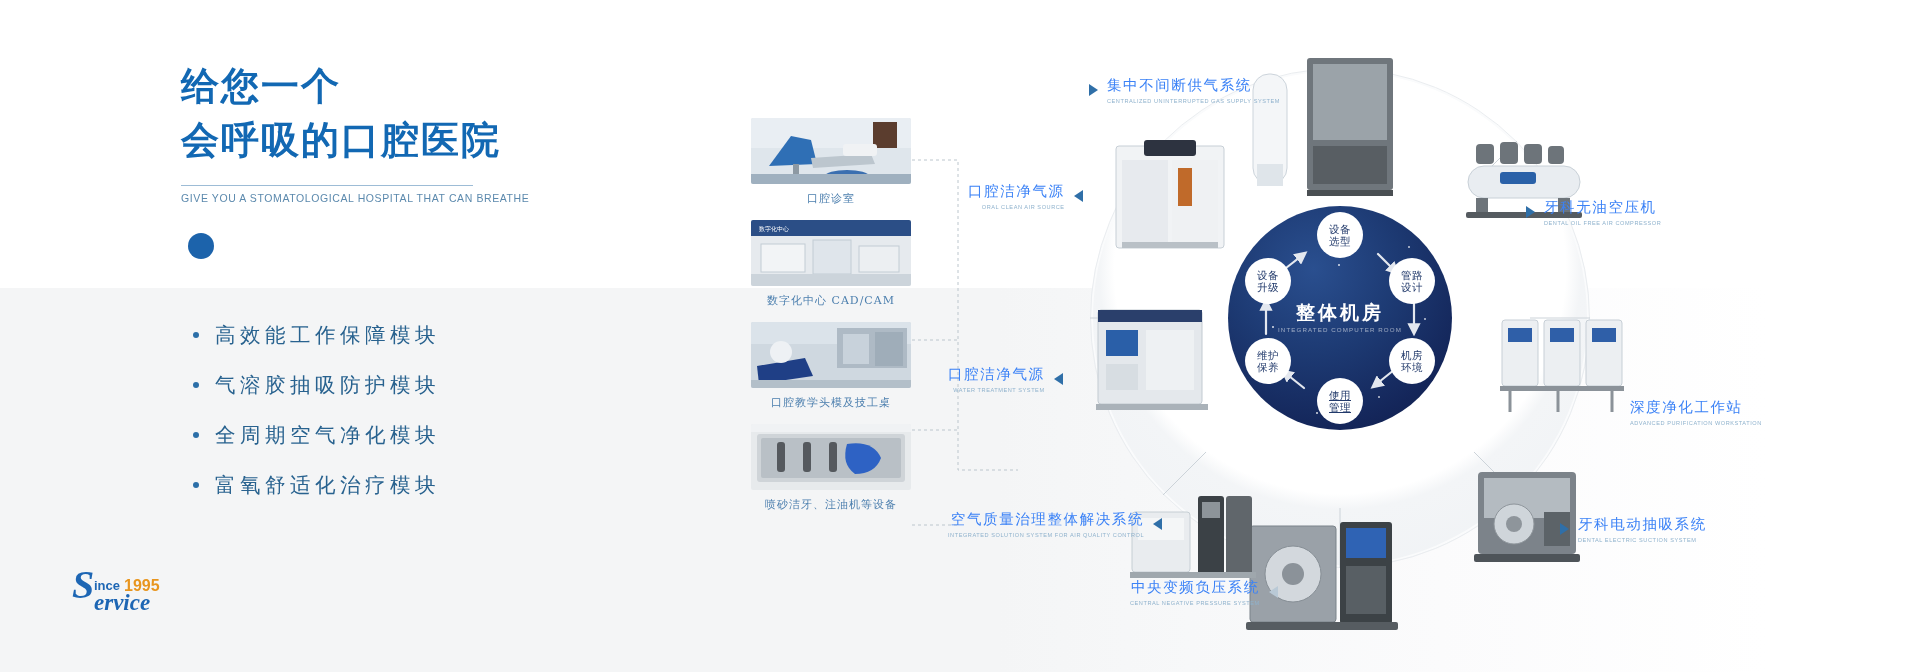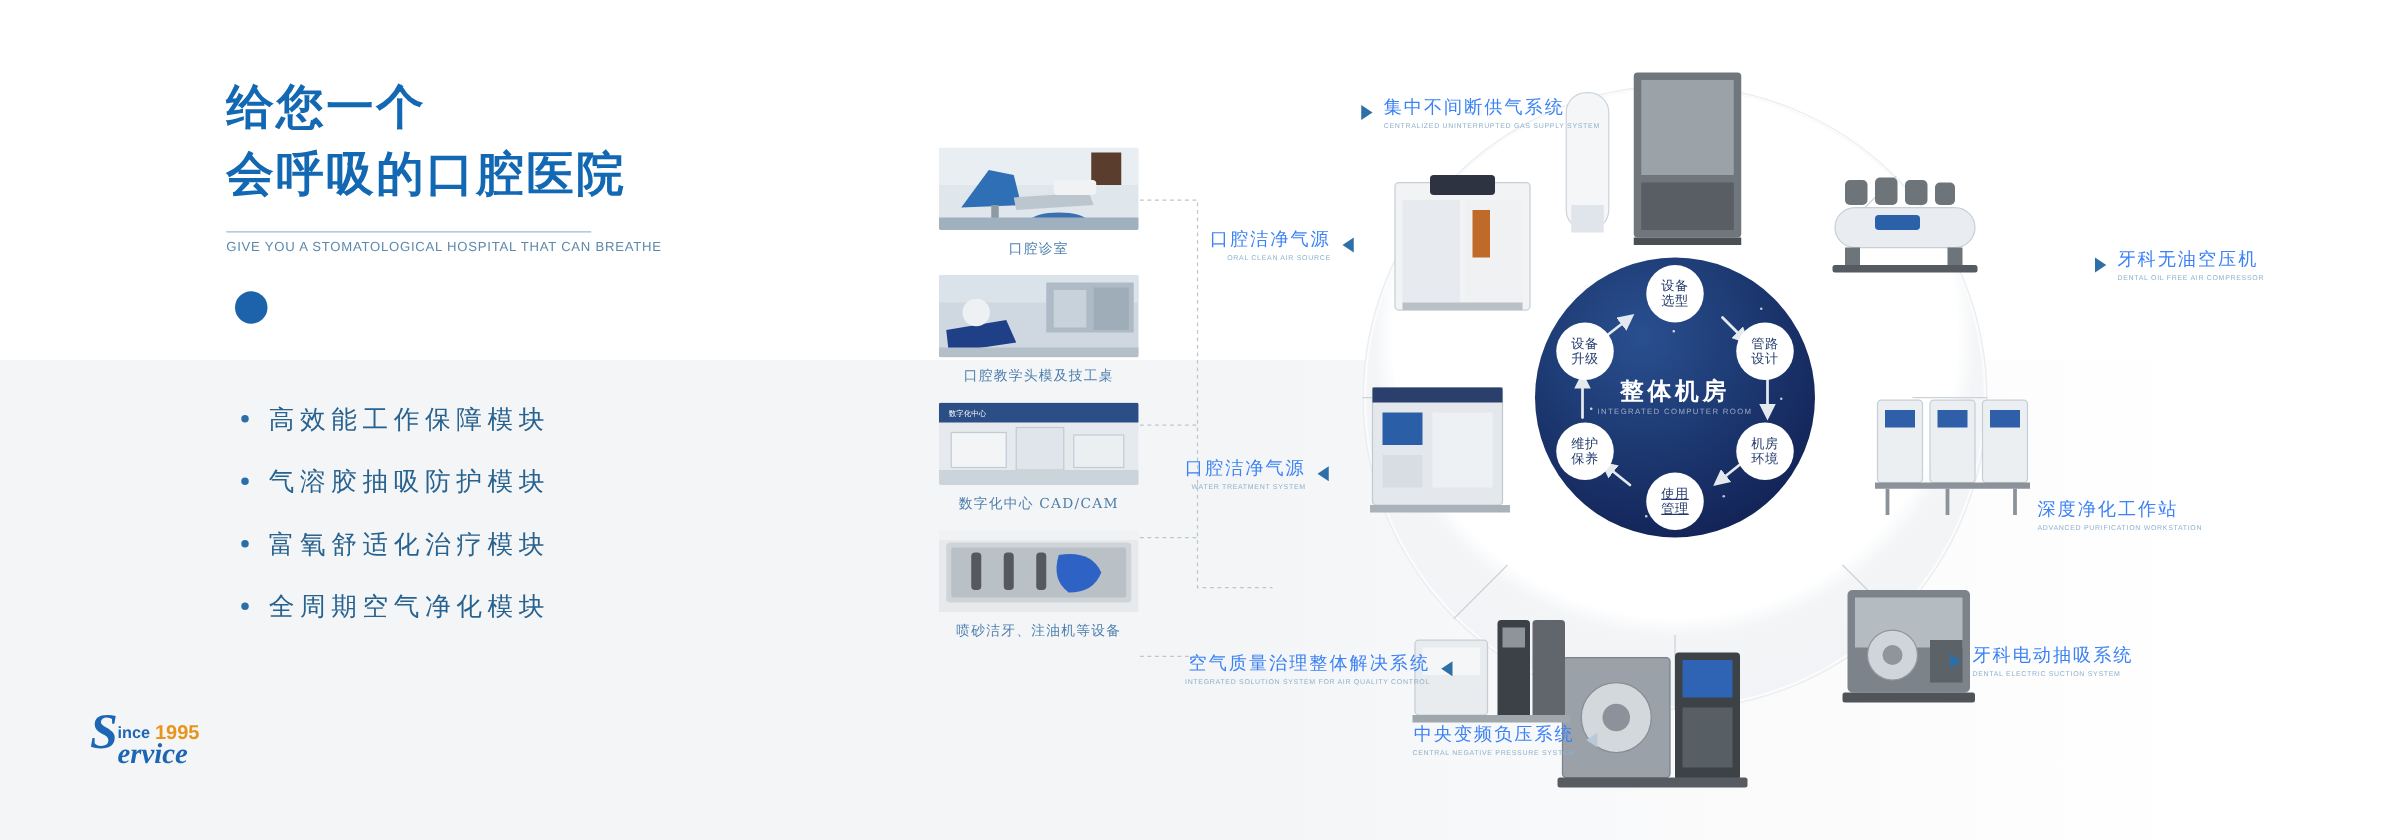--- a/index.html
+++ b/index.html
@@ -217,25 +217,25 @@
     <div class="bullet">
       <span class="dot"></span>
       <span>高效能工作保障模块</span>
     </div>
     <div class="bullet">
       <span class="dot"></span>
       <span>气溶胶抽吸防护模块</span>
     </div>
     <div class="bullet">
       <span class="dot"></span>
-      <span>富氧舒适化治疗模块</span>
+      <span>全周期空气净化模块</span>
     </div>
     <div class="bullet">
       <span class="dot"></span>
-      <span>全周期空气净化模块</span>
+      <span>富氧舒适化治疗模块</span>
     </div>
   </div>
 
   <div class="logo">
     <svg viewBox="0 0 120 48" width="120" height="48">
       <text x="0" y="30" font-family="Liberation Serif, serif" font-size="40" font-weight="bold" font-style="italic" fill="#1d66b4">S</text>
       <text x="22" y="22" font-family="Liberation Sans, sans-serif" font-size="13" font-weight="bold" fill="#1d66b4">ince</text>
       <text x="52" y="23" font-family="Liberation Sans, sans-serif" font-size="16" font-weight="bold" fill="#e8951e">1995</text>
       <text x="22" y="42" font-family="Liberation Serif, serif" font-size="23" font-weight="bold" font-style="italic" fill="#1d66b4">ervice</text>
     </svg>
@@ -256,46 +256,46 @@
           <ellipse cx="96" cy="58" rx="22" ry="6" fill="#3b6fb0"></ellipse>
           <rect x="0" y="56" width="160" height="10" fill="#9fb0bf"></rect>
         </svg>
       </div>
       <div class="thumb-cap">口腔诊室</div>
     </div>
 
     <div class="thumb-card">
       <div class="thumb-img">
         <svg width="160" height="66" viewBox="0 0 160 66">
+          <rect width="160" height="66" fill="#e6eaee"></rect>
+          <rect x="0" y="0" width="160" height="16" fill="#2b4e86"></rect>
+          <text x="8" y="11" font-family="Liberation Sans, sans-serif" font-size="6" fill="#ffffff">数字化中心</text>
+          <rect x="10" y="24" width="44" height="28" fill="#f2f4f6" stroke="#c2ccd4"></rect>
+          <rect x="62" y="20" width="38" height="34" fill="#dfe5eb" stroke="#c2ccd4"></rect>
+          <rect x="108" y="26" width="40" height="26" fill="#eceff2" stroke="#c2ccd4"></rect>
+          <rect x="0" y="54" width="160" height="12" fill="#ccd4db"></rect>
+        </svg>
+      </div>
+      <div class="thumb-cap">数字化中心 CAD/CAM</div>
+    </div>
+
+    <div class="thumb-card">
+      <div class="thumb-img">
+        <svg width="160" height="66" viewBox="0 0 160 66">
           <rect width="160" height="66" fill="#cfd8e0"></rect>
           <rect x="0" y="0" width="160" height="22" fill="#dbe3ea"></rect>
           <rect x="86" y="6" width="70" height="40" fill="#aebac5"></rect>
           <rect x="92" y="12" width="26" height="30" fill="#c8d2db"></rect>
           <rect x="124" y="10" width="28" height="34" fill="#9fadb9"></rect>
           <path d="M6 44 L54 36 L62 54 L8 62 Z" fill="#1f3f86"></path>
           <circle cx="30" cy="30" r="11" fill="#eef1f4"></circle>
           <rect x="0" y="58" width="160" height="8" fill="#b3bfc9"></rect>
         </svg>
       </div>
       <div class="thumb-cap">口腔教学头模及技工桌</div>
-    </div>
-
-    <div class="thumb-card">
-      <div class="thumb-img">
-        <svg width="160" height="66" viewBox="0 0 160 66">
-          <rect width="160" height="66" fill="#e6eaee"></rect>
-          <rect x="0" y="0" width="160" height="16" fill="#2b4e86"></rect>
-          <text x="8" y="11" font-family="Liberation Sans, sans-serif" font-size="6" fill="#ffffff">数字化中心</text>
-          <rect x="10" y="24" width="44" height="28" fill="#f2f4f6" stroke="#c2ccd4"></rect>
-          <rect x="62" y="20" width="38" height="34" fill="#dfe5eb" stroke="#c2ccd4"></rect>
-          <rect x="108" y="26" width="40" height="26" fill="#eceff2" stroke="#c2ccd4"></rect>
-          <rect x="0" y="54" width="160" height="12" fill="#ccd4db"></rect>
-        </svg>
-      </div>
-      <div class="thumb-cap">数字化中心 CAD/CAM</div>
     </div>
 
     <div class="thumb-card">
       <div class="thumb-img">
         <svg width="160" height="66" viewBox="0 0 160 66">
           <rect width="160" height="66" fill="#e7eaec"></rect>
           <rect x="6" y="10" width="148" height="48" rx="3" fill="#cfd4d8"></rect>
           <rect x="10" y="14" width="140" height="40" rx="2" fill="#b9c0c6"></rect>
           <g fill="#55595e">
             <rect x="26" y="18" width="8" height="30" rx="3"></rect>
@@ -498,21 +498,21 @@
   <div class="callout right" style="left:1089px;top:76px;">
     <div class="cal-row">
       <span class="tri tri-r"></span>
       <span>
         <span class="cn">集中不间断供气系统</span>
         <span class="en">CENTRALIZED UNINTERRUPTED GAS SUPPLY SYSTEM</span>
       </span>
     </div>
   </div>
 
-  <div class="callout right" style="left:1676px;top:198px;">
+  <div class="callout right" style="left:1526px;top:198px;">
     <div class="cal-row">
       <span class="tri tri-r"></span>
       <span>
         <span class="cn">牙科无油空压机</span>
         <span class="en">DENTAL OIL FREE AIR COMPRESSOR</span>
       </span>
     </div>
   </div>
 
   <div class="callout right" style="left:1630px;top:398px;">
@@ -557,21 +557,21 @@
   <div class="callout left" style="left:948px;top:365px;">
     <div class="cal-row">
       <span>
         <span class="cn">口腔洁净气源</span>
         <span class="en">WATER TREATMENT SYSTEM</span>
       </span>
       <span class="tri tri-l"></span>
     </div>
   </div>
 
-  <div class="callout left" style="left:948px;top:510px;margin-top:11px;">
+  <div class="callout left" style="left:948px;top:510px;">
     <div class="cal-row">
       <span>
         <span class="cn">空气质量治理整体解决系统</span>
         <span class="en">INTEGRATED SOLUTION SYSTEM FOR AIR QUALITY CONTROL</span>
       </span>
       <span class="tri tri-l"></span>
     </div>
   </div>
 
 </div>

